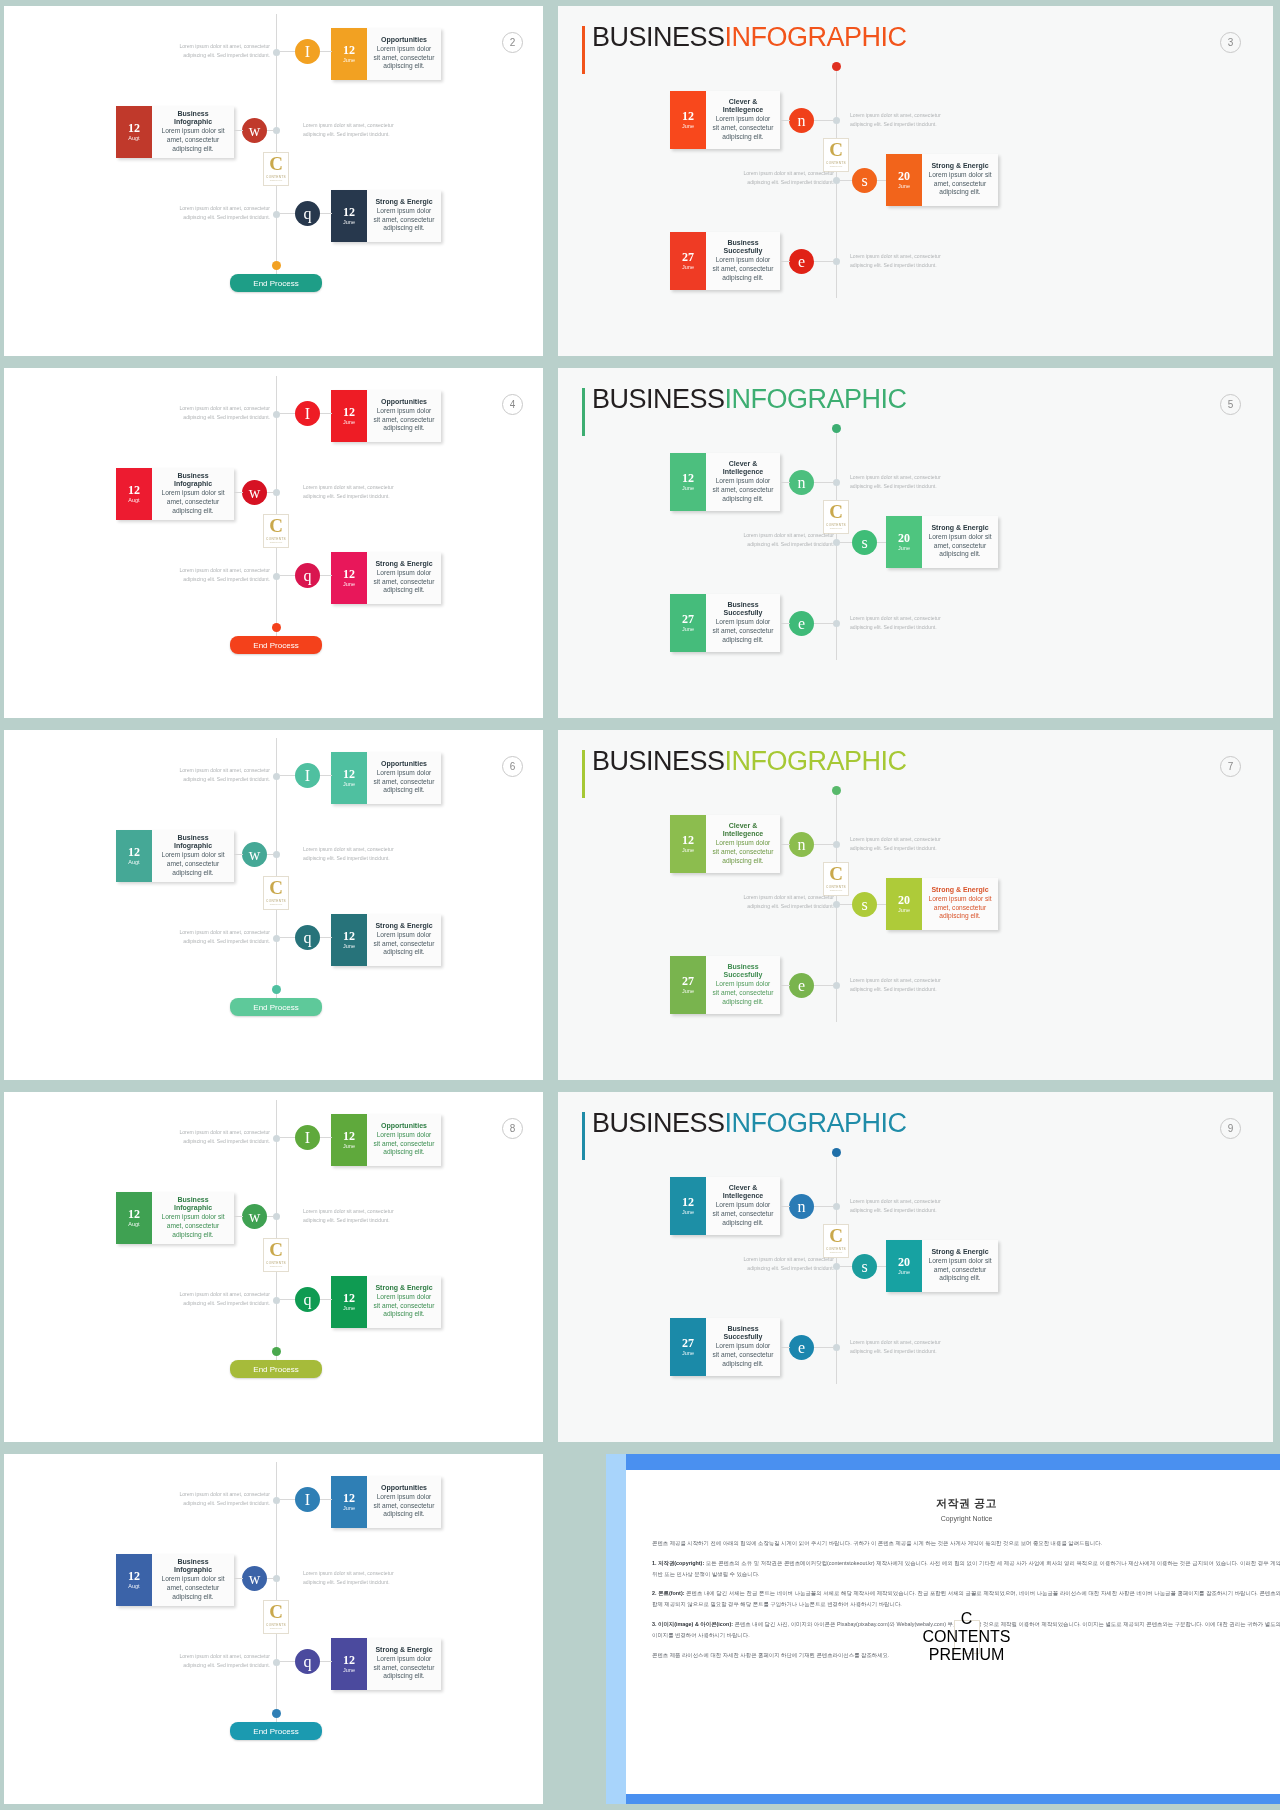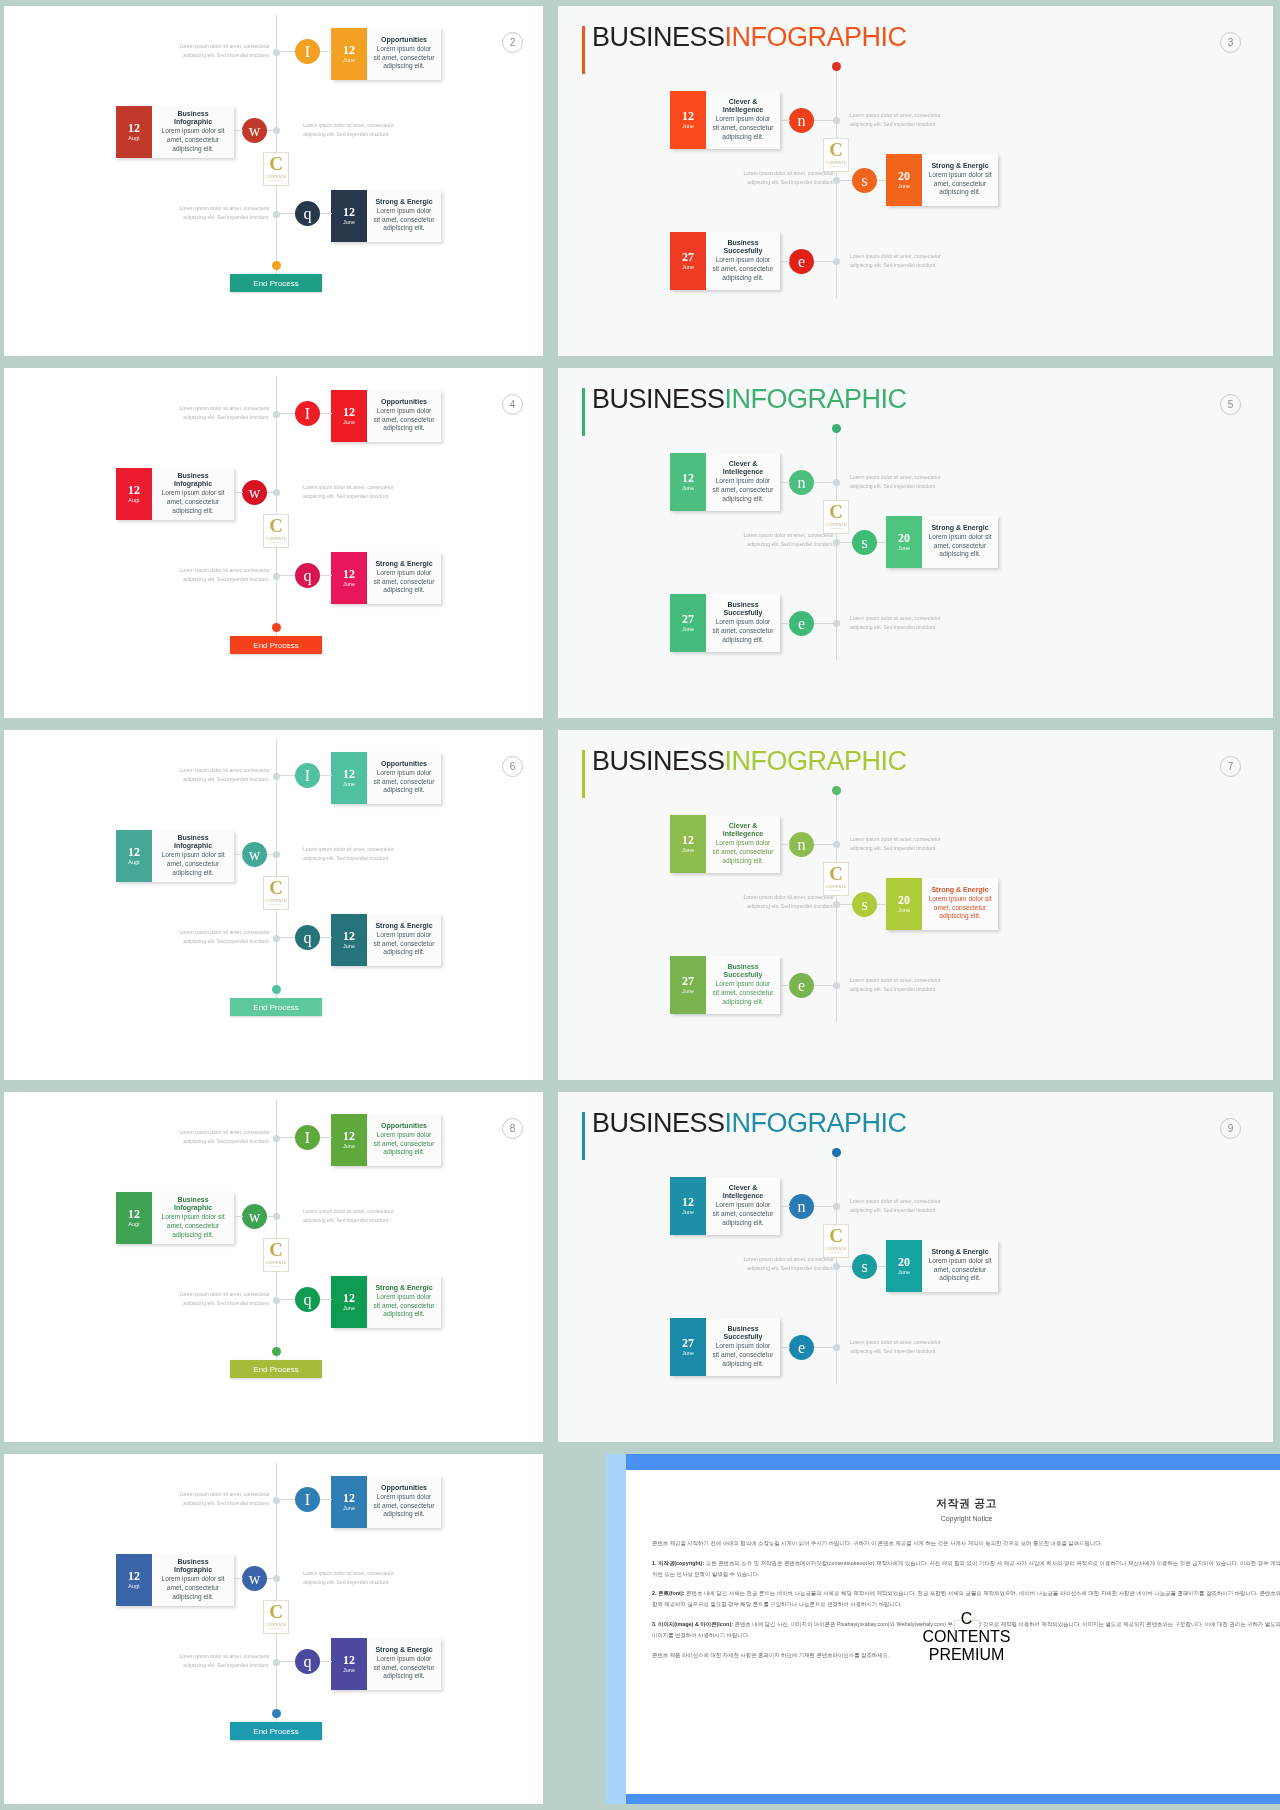--- a/index.html
+++ b/index.html
@@ -96,21 +96,21 @@
     display:flex; flex-direction:column; align-items:center; justify-content:center;
   }
   .logo .lg-c { font-family:"Liberation Serif", serif; font-size:19px; font-weight:bold; color:#c6a котор; }
   .logo .lg-c { color:#c9a84c; line-height:.85; }
   .logo .lg-sub { font-size:3.2px; color:#b9a krót; }
   .logo .lg-sub { color:#b5a471; letter-spacing:.3px; margin-top:2px;}
   .logo .lg-sub2 { font-size:2.4px; color:#ccc3a5; letter-spacing:.2px;}
 
   
   .endbtn {
-    position:absolute; border-radius:0; color:#fff;
+    position:absolute; border-radius:8px; color:#fff;
     font-size:8px; display:flex; align-items:center; justify-content:center;
     box-shadow:0 1px 2px rgba(0,0,0,.18);
   }
 
   
   .headwrap { position:absolute; left:24px; top:16px; }
   .headbar { position:absolute; left:0; top:4px; width:3px; height:48px; }
   .headline { font-size:27px; font-weight:normal; letter-spacing:-.5px; line-height:1.15; margin-left:10px; }
   .headline .b1 { color:#231f20; }
 

